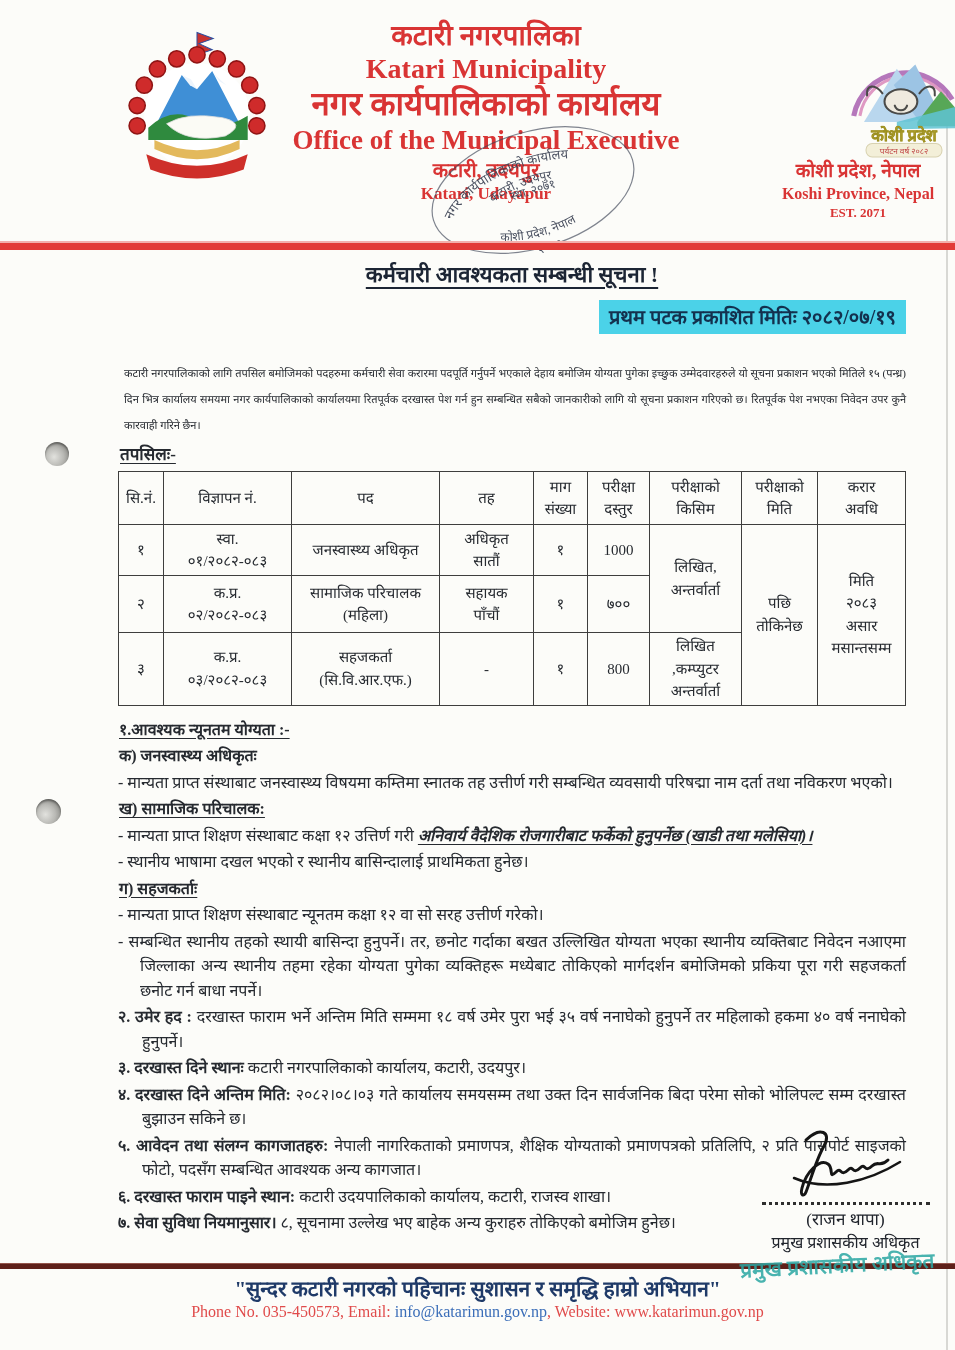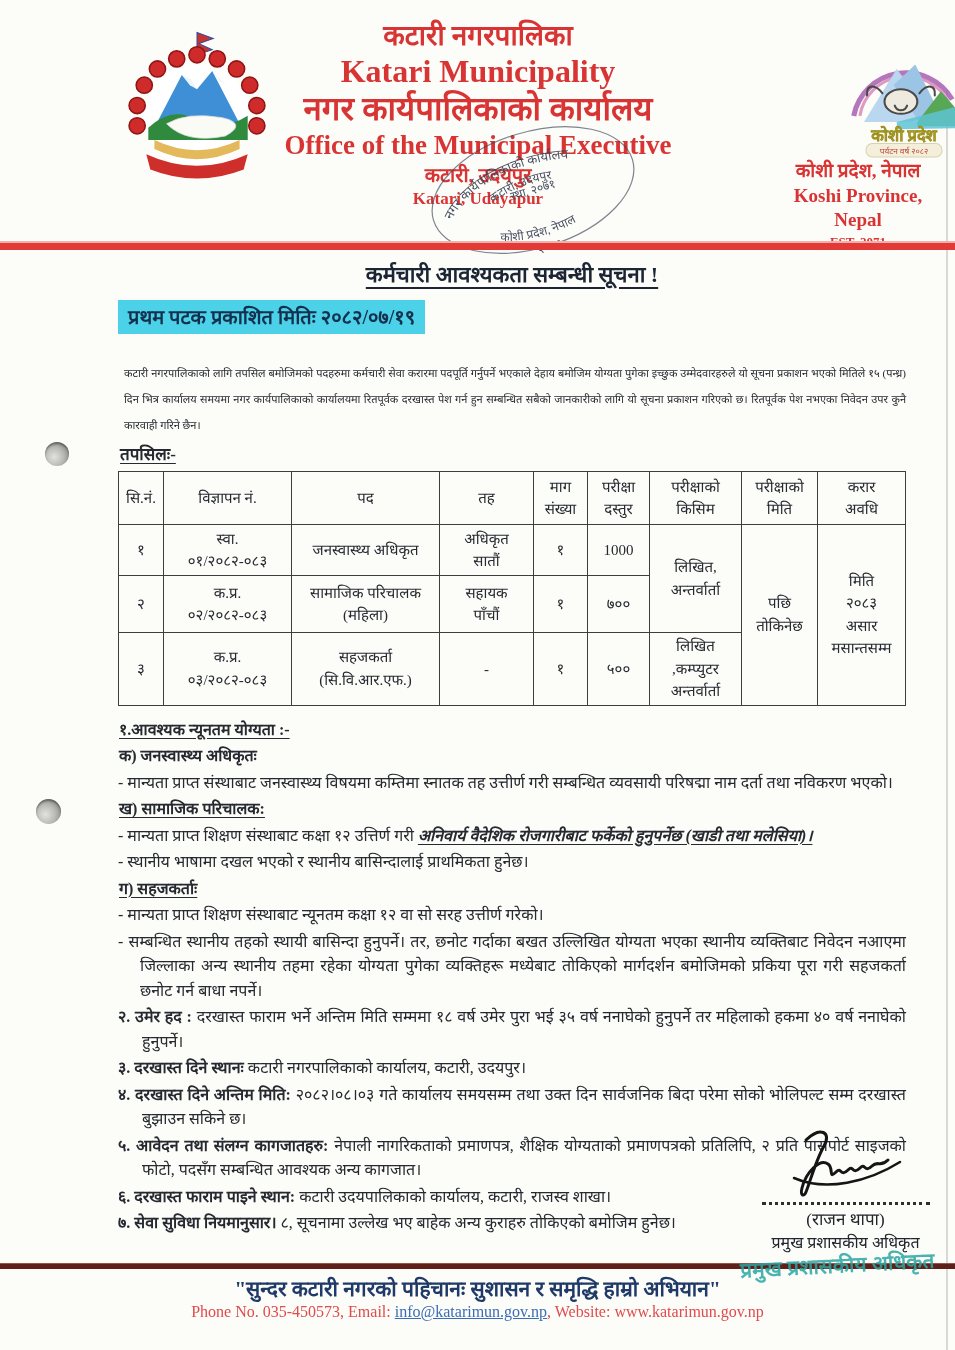--- a/index.html
+++ b/index.html
@@ -7,40 +7,40 @@
         font-family:"Liberation Serif","DejaVu Serif",serif;color:#262a30;overflow:hidden;}
   .scan-edge{position:absolute;right:7px;top:90px;bottom:0;width:2px;background:#d8d8d4;}
   
   .hole{position:absolute;border-radius:50%;
         background:radial-gradient(circle at 38% 62%, #e2e2de 0%, #b9b9b5 45%, #8f8f8b 75%, #6f6f6b 100%);
         box-shadow:inset 0 2px 2px rgba(0,0,0,.35);}
   .hole1{left:45px;top:442px;width:24px;height:24px;}
   .hole2{left:36px;top:799px;width:25px;height:25px;}
   
   .emblem{position:absolute;left:126px;top:26px;width:142px;height:158px;}
-  .header-center{position:absolute;left:236px;top:20px;width:484px;text-align:center;color:#d93434;font-weight:bold;}
+  .header-center{position:absolute;left:244px;top:20px;width:484px;text-align:center;color:#d93434;font-weight:bold;}
   .h-np1{font-size:28px;line-height:1.15;}
-  .h-en1{font-size:32px;line-height:1.2;}
+  .h-en1{font-size:28px;line-height:1.2;}
   .h-np2{font-size:33px;line-height:1.15;}
   .h-en2{font-size:27px;line-height:1.25;}
   .h-np3{font-size:20px;line-height:1.3;}
   .h-en3{font-size:17px;line-height:1.25;}
   .office-stamp{position:absolute;left:418px;top:120px;width:230px;height:140px;opacity:.92;}
   .koshi-logo{position:absolute;left:836px;top:42px;width:136px;height:118px;}
   .right-block{position:absolute;left:768px;top:158px;width:180px;text-align:center;color:#d93434;font-weight:bold;}
   .r-np{font-size:19px;line-height:1.35;}
-  .r-en{font-size:19px;line-height:1.3;}
+  .r-en{font-size:16px;line-height:1.3;}
   .r-est{font-size:13px;line-height:1.35;}
   .rule-top{position:absolute;left:0;top:241px;width:100%;height:7px;
             border-top:2px solid #f2b0ac;background:#e23b37;}
   
   .content{position:absolute;left:118px;top:258px;width:788px;}
   .title{ text-align:center;font-size:22px;font-weight:bold;color:#1c2534;
           text-decoration:underline;text-underline-offset:5px;margin-bottom:12px;}
-  .pubwrap{text-align:left;margin-bottom:26px;}
+  .pubwrap{text-align:right;margin-bottom:26px;}
   .pub{display:inline-block;background:#4bd2e8;color:#13314e;font-size:20px;font-weight:bold;
        padding:3px 10px 4px 10px;}
   .intro{margin:6px 0 4px 6px;font-size:11px;line-height:26px;text-align:justify;}
   .tapasil{font-size:17px;font-weight:bold;text-decoration:underline;text-underline-offset:3px;margin:2px 0 6px 2px;}
   table{border-collapse:collapse;width:787px;table-layout:fixed;}
   th,td{border:1px solid #3e3e3e;text-align:center;vertical-align:middle;
         font-size:15px;line-height:1.5;padding:2px 3px;white-space:pre-line;font-weight:normal;}
   thead th{height:48px;}
   tr.r1 td{height:46px;} tr.r2 td{height:52px;} tr.r3 td{height:62px;}
   .sections{margin-top:12px;font-size:16px;line-height:24.5px;}
@@ -59,21 +59,21 @@
   .teal-stamp{position:absolute;left:740px;top:1249px;width:260px;z-index:5;
               color:#2aa7a3;font-size:21px;font-weight:bold;white-space:nowrap;
               transform:rotate(-3deg);opacity:.85;}
   
   .rule-bottom{position:absolute;left:0;top:1263px;width:100%;height:5px;
                background:#5e2019;border-top:1px solid #94554c;}
   .slogan{position:absolute;left:0;top:1274px;width:100%;text-align:center;
           font-size:21px;font-weight:bold;color:#1f3a68;}
   .contact{position:absolute;left:0;top:1303px;width:100%;text-align:center;
            font-size:16px;color:#e04b4b;}
-  .contact a{color:#3a6db8;text-decoration:underline;cursor:pointer;}
+  .contact a{color:#3a6db8;cursor:pointer;}
   svg text{font-family:"Liberation Serif","DejaVu Serif",serif;}
 </style>
 </head>
 <body>
 
 <div class="page">
   <div class="scan-edge"></div>
   <div class="hole hole1"></div>
   <div class="hole hole2"></div>
 
@@ -228,21 +228,21 @@
           <td>७००</td>
         </tr>
         <tr class="r3">
           <td>३</td>
           <td>क.प्र.
 ०३/२०८२-०८३</td>
           <td>सहजकर्ता
 (सि.वि.आर.एफ.)</td>
           <td>-</td>
           <td>१</td>
-          <td>५००</td>
+          <td>800</td>
           <td>लिखित
 ,कम्प्युटर
 अन्तर्वार्ता</td>
         </tr>
       </tbody>
     </table>
 
     <div class="sections">
       <div class="sec-h u">१.आवश्यक न्यूनतम योग्यता :-</div>
       <div class="sec-h">क) जनस्वास्थ्य अधिकृतः</div>

